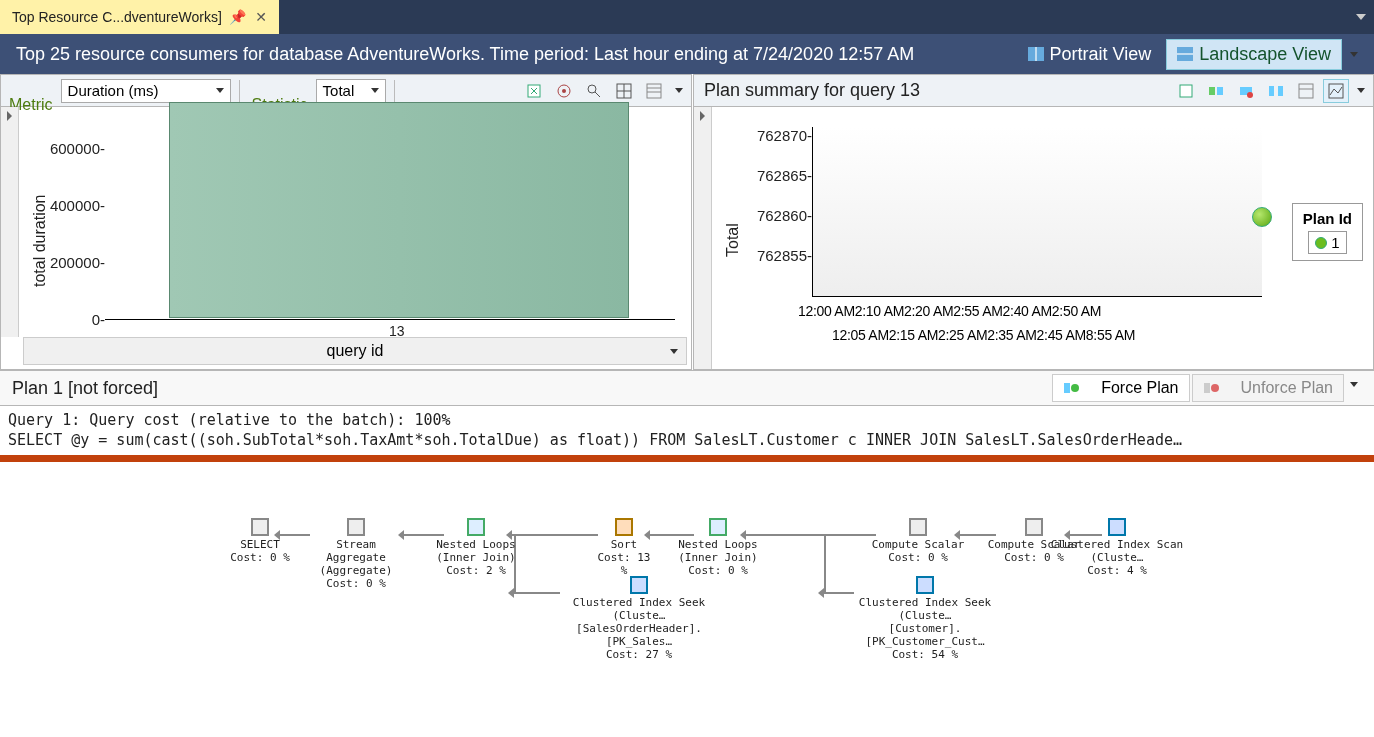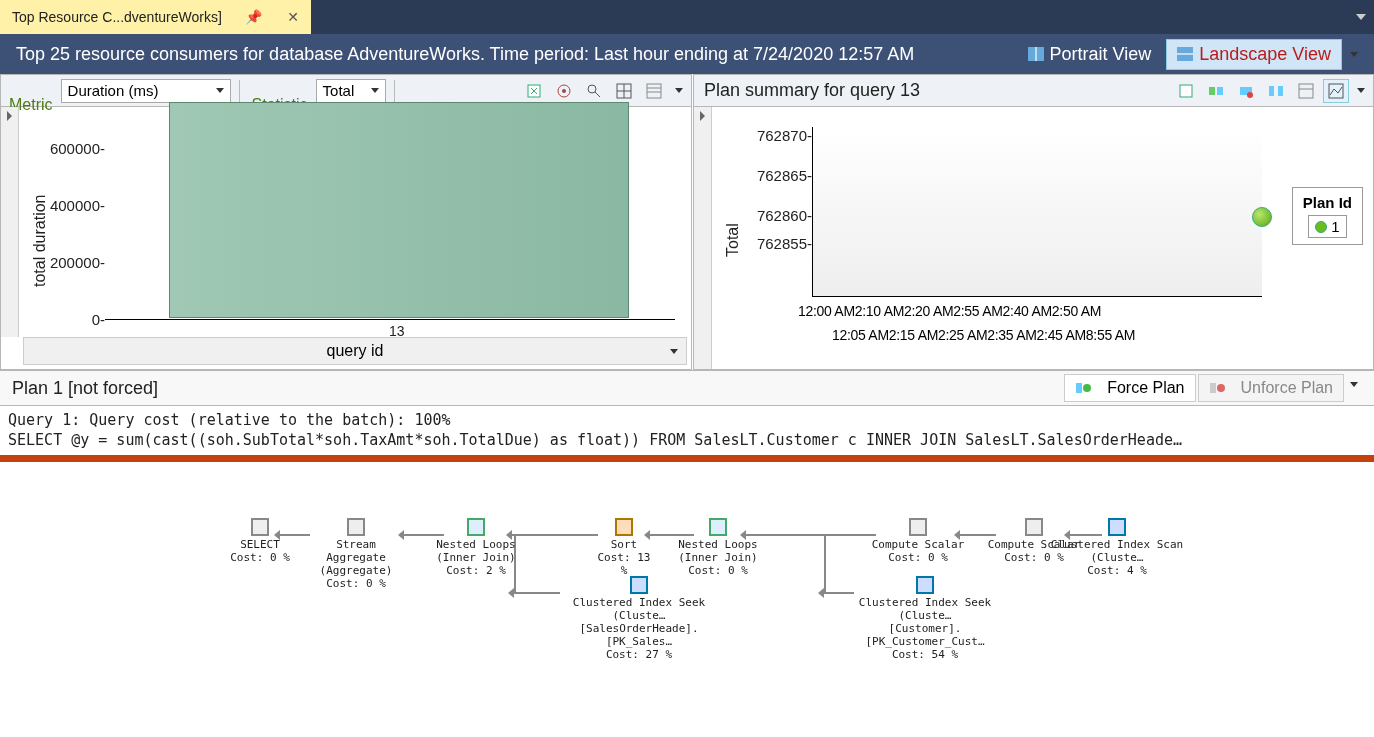--- a/index.html
+++ b/index.html
@@ -1,25 +1,25 @@
 <!DOCTYPE html>
 <html><head>
 <meta charset="utf-8">
 <style>
   * { box-sizing: border-box; margin: 0; padding: 0; }
   body { font-family: "Segoe UI", Tahoma, sans-serif; font-size: 13px; background: #fff; width: 1374px; height: 737px; overflow: hidden; }
   .titlebar { background: #2b3a55; height: 34px; display: flex; align-items: stretch; }
-  .tab { background: #fff2a8; padding: 6px 12px; display: flex; align-items: center; gap: 24px; font-size: 14px; color: #222; }
+  .tab { background: #fff2a8; padding: 6px 12px; display: flex; align-items: center; gap: 8px; font-size: 14px; color: #222; }
   .tab .pin, .tab .close { cursor: pointer; color: #555; }
   .titlebar-right { margin-left: auto; display: flex; align-items: center; padding-right: 8px; }
   .triangle-down { width: 0; height: 0; border-left: 5px solid transparent; border-right: 5px solid transparent; border-top: 6px solid #ccc; }
   .headerbar { background: #3d5076; color: #fff; height: 40px; display: flex; align-items: center; padding: 0 16px; font-size: 18px; }
   .headerbar .viewbtns { margin-left: auto; display: flex; gap: 4px; align-items: center; }
   .viewbtn { display: flex; align-items: center; gap: 6px; padding: 4px 10px; cursor: pointer; border: 1px solid transparent; }
-  .viewbtn.active { background: #d0e5f5; color: #b91c1c; border: 1px solid #8cd; }
+  .viewbtn.active { background: #d0e5f5; color: #14532d; border: 1px solid #8cd; }
   .vicon { width: 16px; height: 14px; background: #6ad; display: inline-block; position: relative; }
   .vicon::after { content: ""; position: absolute; background: rgba(255,255,255,.6); }
   .vicon.port::after { left: 7px; top: 0; width: 2px; height: 100%; }
   .vicon.land::after { top: 6px; left: 0; width: 100%; height: 2px; }
   .chev { width: 0; height: 0; border-left: 4px solid transparent; border-right: 4px solid transparent; border-top: 5px solid #333; }
   .toolbar { background: #eef2f6; border-bottom: 1px solid #b6b6b6; height: 32px; display: flex; align-items: center; padding: 0 4px; gap: 4px; }
   .toolbar .lbl { font-size: 16px; color: #4d7c0f; padding: 0 4px; margin-top: 28px; }
   .combo { background: #fff; border: 1px solid #aaa; height: 24px; display: flex; align-items: center; padding: 0 6px; gap: 6px; cursor: pointer; }
   .combo .val { font-size: 15px; }
   .sep { width: 1px; height: 22px; background: #bbb; margin: 0 4px; }
@@ -42,21 +42,21 @@
   .xlabelbar .chev { position: absolute; right: 8px; }
   .planhdr { font-size: 18px; padding: 3px 6px; color: #222; }
   .plotarea { position: absolute; }
   .dot { width: 20px; height: 20px; border-radius: 50%; background: radial-gradient(circle at 35% 35%, #b6e86e, #5aa50f); border: 1px solid #3a7; position: absolute; }
   .legendbox { position: absolute; border: 1px solid #999; padding: 6px 10px; background: #fff; font-size: 15px; text-align: center; }
   .legenditem { border: 1px solid #999; padding: 2px 6px; margin-top: 4px; display: inline-flex; align-items: center; gap: 4px; }
   .ldot { width: 12px; height: 12px; border-radius: 50%; background: #6bbd1f; border: 1px solid #3a7; }
   .planbar { background: #f8f8f8; border-top: 1px solid #b6b6b6; border-bottom: 1px solid #b6b6b6; height: 36px; display: flex; align-items: center; padding: 0 12px; }
   .planbar .title { font-size: 18px; color: #222; }
   .planbar .btns { margin-left: auto; display: flex; gap: 2px; }
-  .planbtn { display: flex; align-items: center; gap: 16px; padding: 4px 10px; border: 1px solid #ccc; background: #fff; cursor: pointer; font-size: 16px; }
+  .planbtn { display: flex; align-items: center; gap: 22px; padding: 4px 10px; border: 1px solid #ccc; background: #fff; cursor: pointer; font-size: 16px; }
   .planbtn.dis { color: #888; background: #f4f4f4; }
   .sqltext { font-family: Consolas, monospace; font-size: 15px; padding: 4px 8px; border-bottom: 7px solid #c2410c; line-height: 1.35; white-space: pre; color: #222; }
   .execplan { position: relative; height: 230px; overflow-x: auto; font-family: "Segoe UI", monospace; font-size: 11px; color: #222; padding-left: 11px; }
   .node { position: absolute; text-align: center; line-height: 1.2; }
   .node .nico { width: 18px; height: 18px; margin: 0 auto 2px; display: block; border: 2px solid #4a6; background: #def; }
   .node .nico.tbl { border-color: #888; background: #eee; }
   .node .nico.sort { border-color: #a70; background: #fdb; }
   .node .nico.seek { border-color: #07a; background: #cdf; }
   .harr { position: absolute; height: 2px; background: #888; }
   .harr::before { content: ""; position: absolute; left: -6px; top: -4px; border-top: 5px solid transparent; border-bottom: 5px solid transparent; border-right: 6px solid #888; }
@@ -207,31 +207,31 @@
     </div>
     <div class="chartwrap">
       <div class="collapse">
           <span class="arr"></span>
         </div>
       <div class="chartbody">
         <span class="ylabel" style="left:12px;top:150px">Total</span>
         <span class="ytick" style="left:30px;top:20px">762870-</span>
         <span class="ytick" style="left:30px;top:60px">762865-</span>
         <span class="ytick" style="left:30px;top:100px">762860-</span>
-        <span class="ytick" style="left:30px;top:128px">762855-</span>
+        <span class="ytick" style="left:30px;top:140px">762855-</span>
         <div class="plotarea" style="left:100px;top:20px;width:450px;height:170px;border-left:1px solid #000;border-bottom:1px solid #000;background:linear-gradient(#fff,#eee)">
           <div class="dot" style="right:-10px;top:80px"></div>
         </div>
         <div style="position:absolute;left:86px;top:196px;font-size:14px;letter-spacing:-0.3px">
           <span>12:00 AM</span><span>2:10 AM</span><span>2:20 AM</span><span>2:55 AM</span><span>2:40 AM</span><span>2:50 AM</span>
         </div>
         <div style="position:absolute;left:120px;top:220px;font-size:14px;letter-spacing:-0.3px">
           <span>12:05 AM</span><span>2:15 AM</span><span>2:25 AM</span><span>2:35 AM</span><span>2:45 AM</span><span>8:55 AM</span>
         </div>
-        <div class="legendbox" style="right:10px;top:80px">
+        <div class="legendbox" style="right:10px;top:96px">
           <b>Plan Id</b><br>
           <span class="legenditem">
               <span class="ldot"></span>
               <span>1</span>
             </span>
         </div>
       </div>
     </div>
   </div>
 </div>
@@ -313,21 +313,21 @@
     <div>Cost: 0 %</div>
   </div>
   <div class="node" style="left:1032px;top:56px;width:170px">
     <span class="nico seek"></span>
     <div>Clustered Index Scan (Cluste…</div>
     <div>Cost: 4 %</div>
   </div>
   <div class="node" style="left:554px;top:114px;width:170px">
     <span class="nico seek"></span>
     <div>Clustered Index Seek (Cluste…</div>
-    <div>[SalesOrderHeade].[PK_Sales…</div>
+    <div>[SalesOrderHeader].[PK_Sales…</div>
     <div>Cost: 27 %</div>
   </div>
   <div class="node" style="left:840px;top:114px;width:170px">
     <span class="nico seek"></span>
     <div>Clustered Index Seek (Cluste…</div>
     <div>[Customer].[PK_Customer_Cust…</div>
     <div>Cost: 54 %</div>
   </div>
 </div>
 

